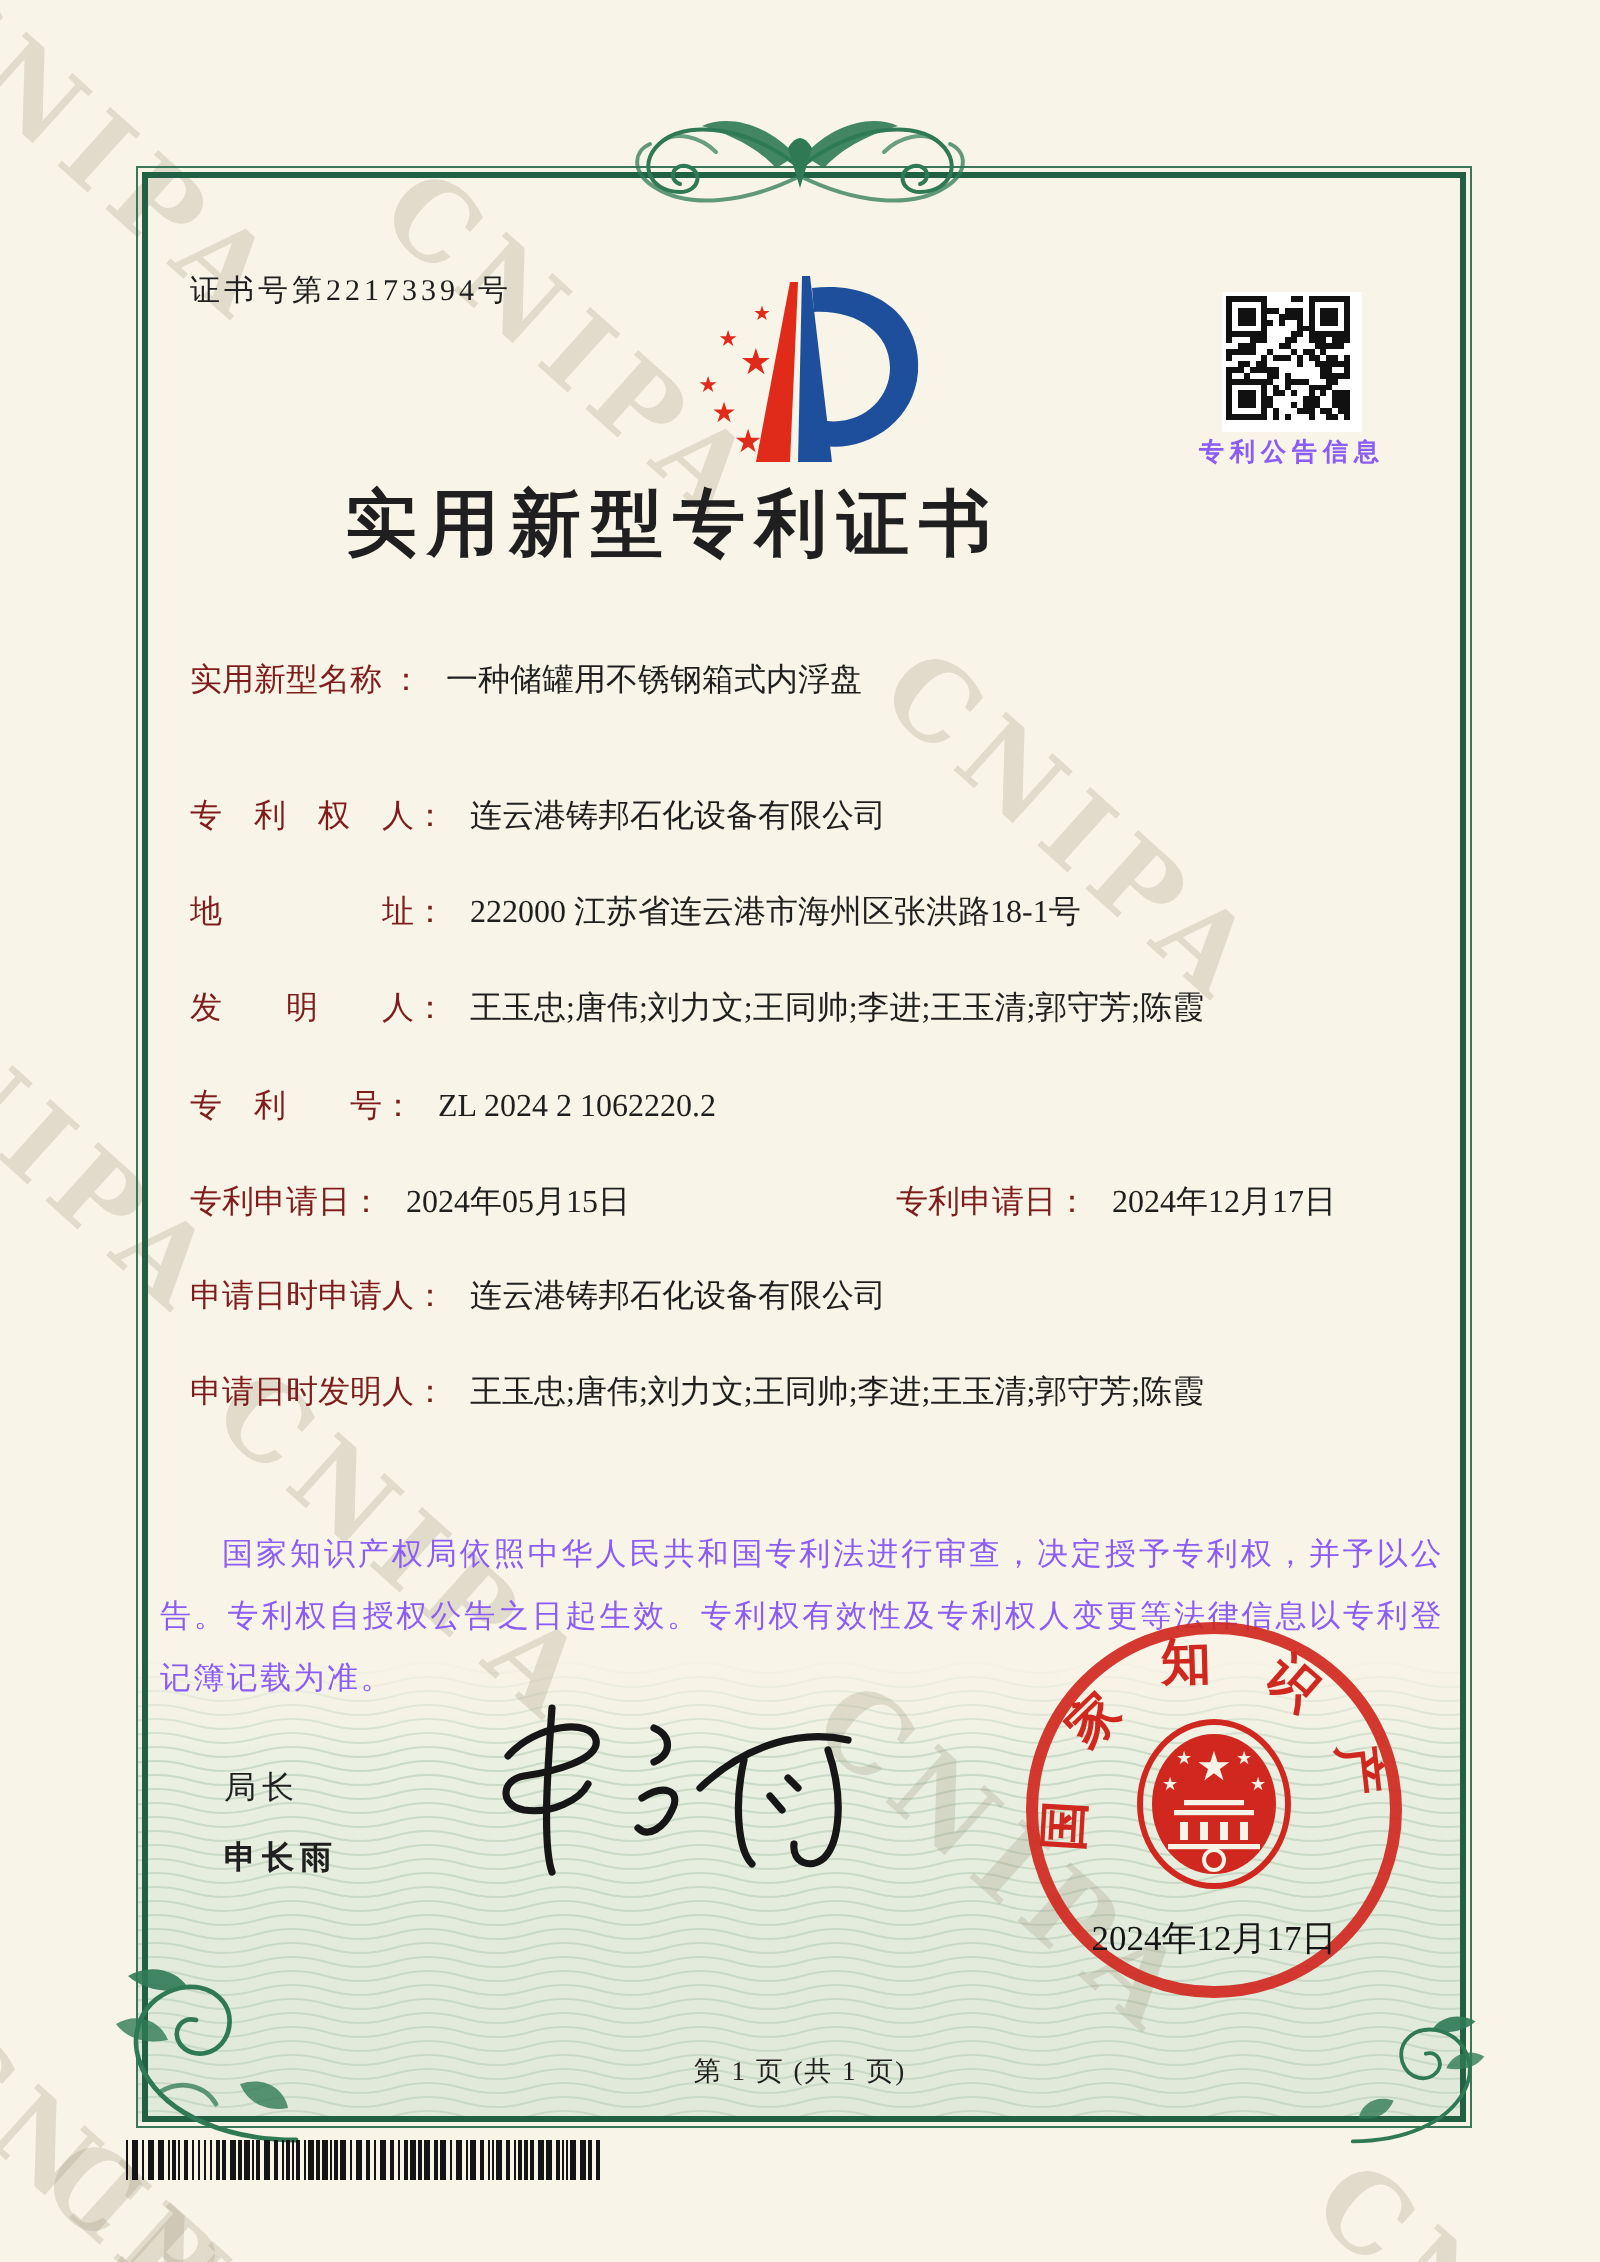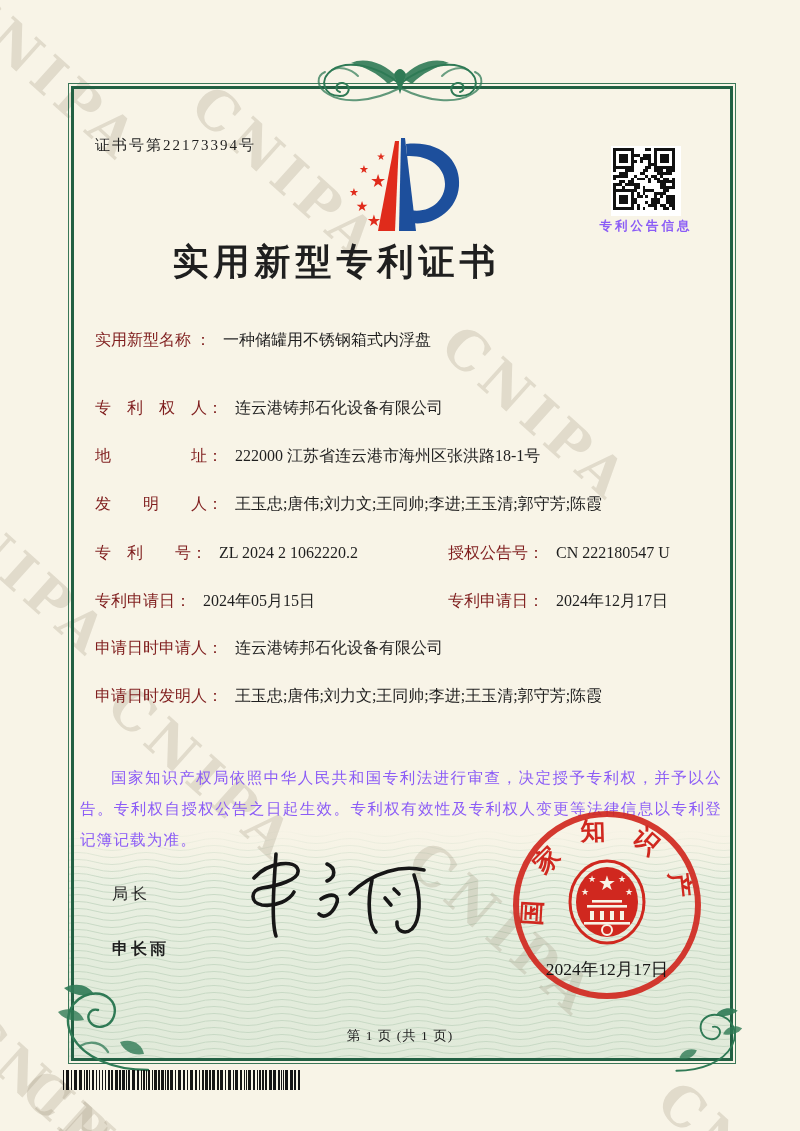--- a/index.html
+++ b/index.html
@@ -42,21 +42,21 @@
   .col2{position:absolute;left:353px;top:0;} 
 
   
   #statement{left:80px;top:762px;width:642px;font-size:15.5px;line-height:31px;
       letter-spacing:1.2px;text-indent:2em;text-align:justify;z-index:5;color:#8b5cf6;}
 
   
   #signer-title{left:112px;top:884px;font-size:16px;font-family:"Liberation Sans",sans-serif;
       font-weight:400;letter-spacing:3px;z-index:5;}
   #signer-name{left:112px;top:919px;font-size:16px;font-family:Liberation Mono, monospace;
-      font-weight:600;letter-spacing:3px;z-index:5;margin-top:20px;}
+      font-weight:600;letter-spacing:3px;z-index:5;}
   #signature{left:224px;top:842px;width:216px;height:108px;z-index:6;}
 
   
   #seal{left:507px;top:805px;width:200px;height:200px;z-index:6;}
 
   
   #footer-page{left:0;top:1027px;width:800px;text-align:center;font-size:13.5px;
       letter-spacing:1px;z-index:5;}
   #barcode{left:63px;top:1070px;width:244px;height:20px;z-index:5;}
 </style>
@@ -428,23 +428,20 @@
 </div>
 <div class="abs row" style="top:446px">
   <span class="lab">地　　　　　址：</span><span class="val">222000 江苏省连云港市海州区张洪路18-1号</span>
 </div>
 <div class="abs row" style="top:494px">
   <span class="lab">发　　明　　人：</span><span class="val">王玉忠;唐伟;刘力文;王同帅;李进;王玉清;郭守芳;陈霞</span>
 </div>
 
 <div class="abs row" style="top:543px;width:640px">
   <span class="lab">专　利　　号：</span><span class="val">ZL 2024 2 1062220.2</span>
-  <span class="col2">
-    <span class="lab">授权公告号：</span><span class="val">CN 222180547 U</span>
-  </span>
 </div>
 <div class="abs row" style="top:591px;width:640px">
   <span class="lab">专利申请日：</span><span class="val">2024年05月15日</span>
   <span class="col2">
     <span class="lab">专利申请日：</span><span class="val">2024年12月17日</span>
   </span>
 </div>
 
 <div class="abs row" style="top:638px">
   <span class="lab">申请日时申请人：</span><span class="val">连云港铸邦石化设备有限公司</span>

